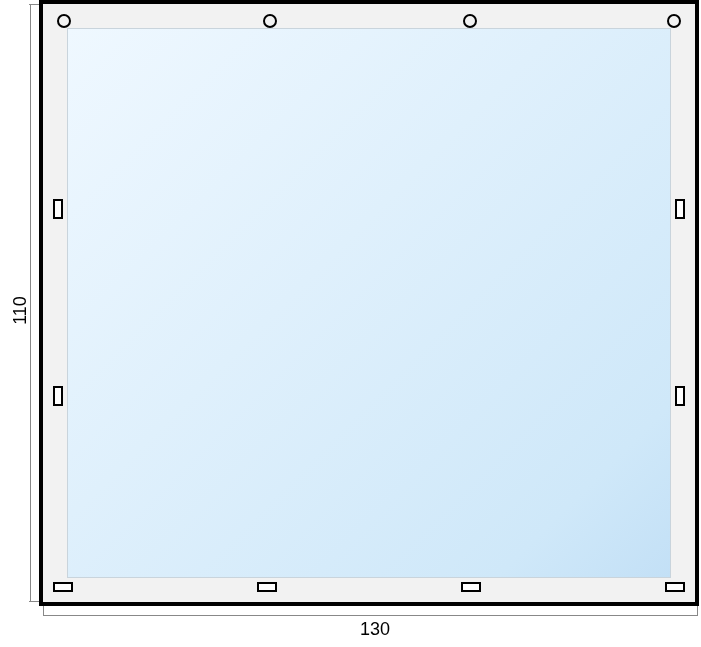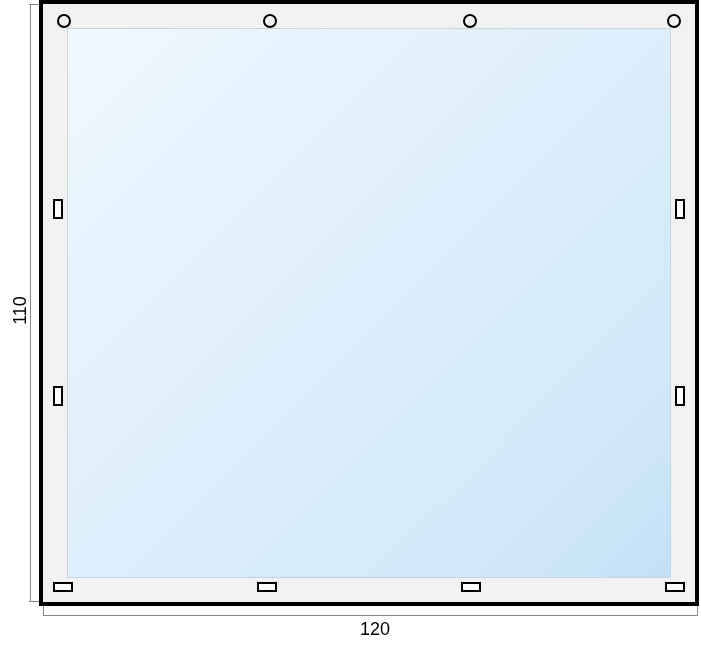--- a/index.html
+++ b/index.html
@@ -113,15 +113,15 @@
 
   <div class="tick tick-bottom" style="left:43px;"></div>
   <div class="tick tick-bottom" style="left:697px;"></div>
   <div class="dim-line" style="left:43px; top:615px; height:1px; width:655px;"></div>
 
   <div class="tick tick-left" style="top:4px;"></div>
   <div class="tick tick-left" style="top:601px;"></div>
   <div class="dim-line" style="left:30px; top:4px; width:1px; height:598px;"></div>
 
   <div class="dim-label dim-height">110</div>
-  <div class="dim-label dim-width">120</div>
+  <div class="dim-label dim-width">130</div>
 
 </div>
 
 </body></html>

